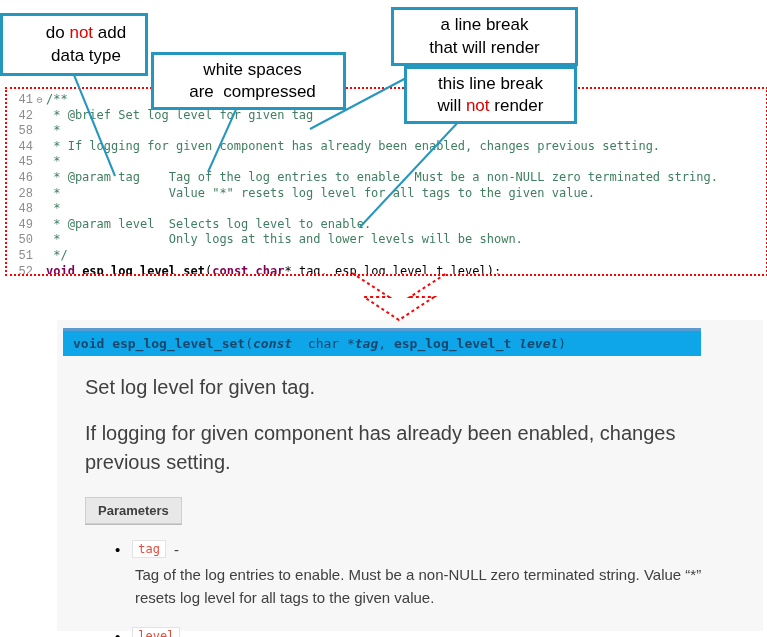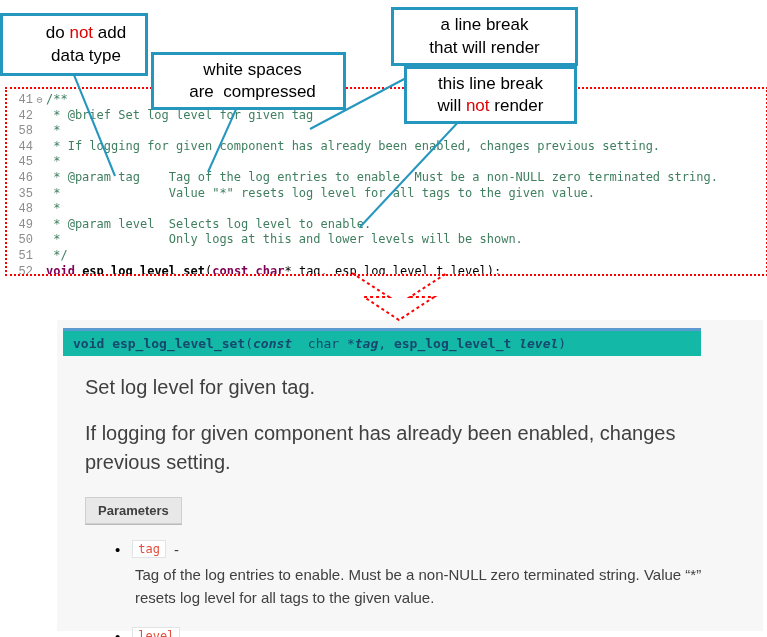--- a/index.html
+++ b/index.html
@@ -41,21 +41,21 @@
   .seg-kw{color:#7f0055;font-weight:bold;}
   .seg-fn{color:#000;font-weight:bold;}
   .seg-plain{color:#000;}
 
   
   .docpanel{
     position:absolute;left:57px;top:320px;width:706px;height:311px;z-index:1;
     background:#f7f7f7;
   }
   .sig{
-    margin:8px 62px 0 6px;background:#14b8a6;border-top:3px solid #5b9bd0;
+    margin:8px 62px 0 6px;background:#0ea5e9;border-top:3px solid #5b9bd0;
     padding:5px 8px 5px 10px;font-family:"DejaVu Sans Mono",monospace;
     font-size:13px;color:#16486e;
   }
   .sig span{white-space:pre;}
   .sig-kw{font-weight:bold;}
   .sig-name{font-weight:bold;}
   .sig-kw-i{font-weight:bold;font-style:italic;}
   .sig-param{font-weight:bold;font-style:italic;}
   .sig-type{font-weight:bold;}
   .doc-p{margin:17px 40px 0 28px;font-size:20px;color:#404040;line-height:1.45;}
@@ -109,21 +109,21 @@
   </div>
 
   <div class="codeblock">
     <div>
         <div class="code-row"><span class="ln">41</span><span class="fold">⊖</span><span class="seg-comment">/**</span></div>
         <div class="code-row"><span class="ln">42</span><span class="fold"></span><span class="seg-comment"> * @brief Set log level for given tag</span></div>
         <div class="code-row"><span class="ln">58</span><span class="fold"></span><span class="seg-comment"> *</span></div>
         <div class="code-row"><span class="ln">44</span><span class="fold"></span><span class="seg-comment"> * If logging for given component has already been enabled, changes previous setting.</span></div>
         <div class="code-row"><span class="ln">45</span><span class="fold"></span><span class="seg-comment"> *</span></div>
         <div class="code-row"><span class="ln">46</span><span class="fold"></span><span class="seg-comment"> * @param tag    Tag of the log entries to enable. Must be a non-NULL zero terminated string.</span></div>
-        <div class="code-row"><span class="ln">35</span><span class="fold"></span><span class="seg-comment"> *               Value "*" resets log level for all tags to the given value.</span></div>
+        <div class="code-row"><span class="ln">28</span><span class="fold"></span><span class="seg-comment"> *               Value "*" resets log level for all tags to the given value.</span></div>
         <div class="code-row"><span class="ln">48</span><span class="fold"></span><span class="seg-comment"> *</span></div>
         <div class="code-row"><span class="ln">49</span><span class="fold"></span><span class="seg-comment"> * @param level  Selects log level to enable.</span></div>
         <div class="code-row"><span class="ln">50</span><span class="fold"></span><span class="seg-comment"> *               Only logs at this and lower levels will be shown.</span></div>
         <div class="code-row"><span class="ln">51</span><span class="fold"></span><span class="seg-comment"> */</span></div>
         <div class="code-row"><span class="ln">52</span><span class="fold"></span><span class="seg-kw">void</span><span class="seg-plain"> </span><span class="seg-fn">esp_log_level_set</span><span class="seg-plain">(</span><span class="seg-kw">const</span><span class="seg-plain"> </span><span class="seg-kw">char</span><span class="seg-plain">* tag, esp_log_level_t level);</span></div>
       </div>
   </div>
 
   <div class="docpanel">
     <div class="sig"><span class="sig-kw">void </span><span class="sig-name">esp_log_level_set</span><span class="sig-plain">(</span><span class="sig-kw-i">const</span><span class="sig-plain">  char *</span><span class="sig-param">tag</span><span class="sig-plain">, </span><span class="sig-type">esp_log_level_t </span><span class="sig-param">level</span><span class="sig-plain">)</span></div>

